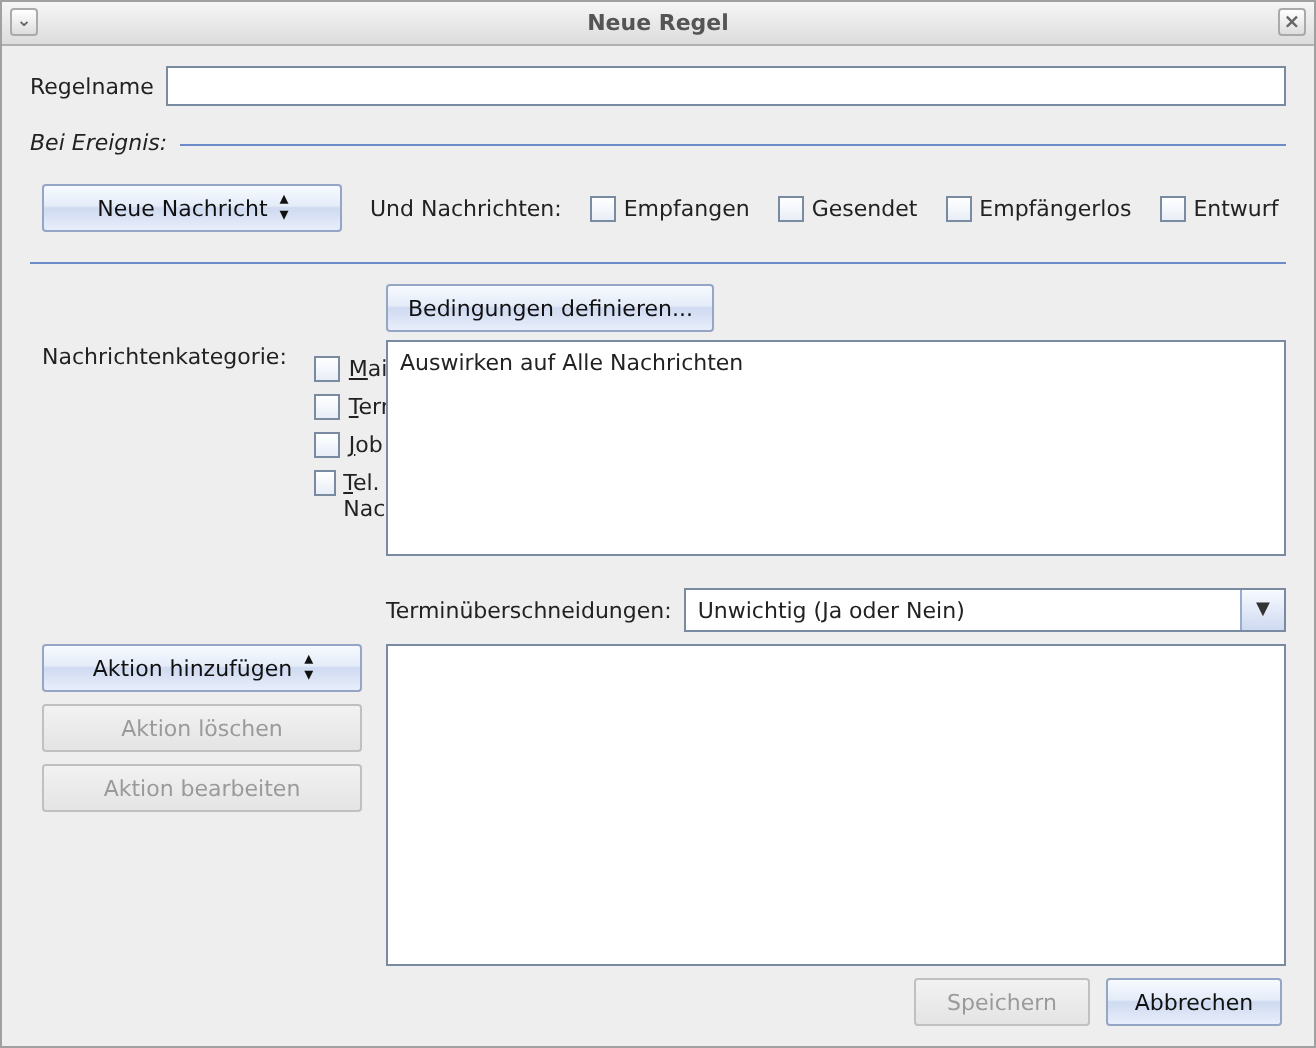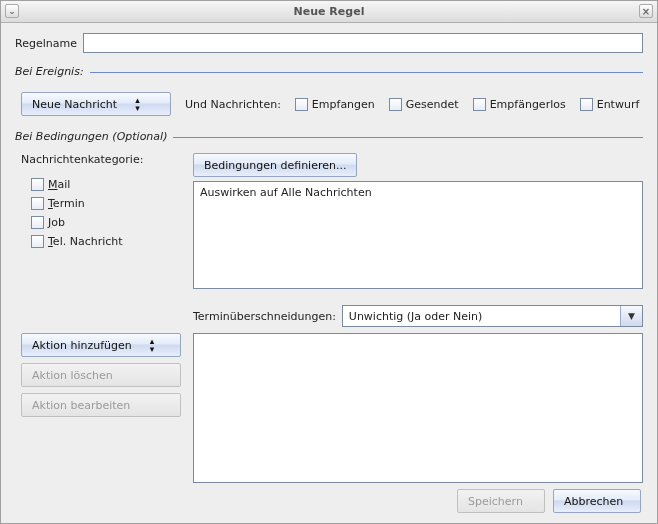--- a/index.html
+++ b/index.html
@@ -99,22 +99,22 @@
   }
   .btn {
     height:24px;
     border:1px solid #94a5c6;
     background:linear-gradient(to bottom,#f7faff 0%,#e4ecf8 45%,#cfdaf0 50%,#e8eefb 100%);
     padding:0 10px;
     font-size:11px;
     color:#111;
     display:inline-flex;
     align-items:center;
-    justify-content:flex-start;
-    gap:18px;
+    justify-content:center;
+    gap:6px;
     cursor:default;
     border-radius:2px;
   }
   .btn .arrows { font-size:9px; line-height:8px; letter-spacing:-1px; }
   .btn.wide { min-width:150px; }
   .btn.disabled {
     color:#9a9a9a;
     background:linear-gradient(to bottom,#f2f2f2,#e4e4e4);
     border-color:#c0c0c0;
   }
@@ -131,22 +131,22 @@
   .und-label { color:#222; }
   .cond-row {
     display:flex;
     align-items:flex-start;
     gap:12px;
     padding: 4px 0 0 6px;
   }
   .cond-left {
     width:160px;
     display:flex;
-    flex-direction:column;
     gap:4px;
+    margin-top:30px;
   }
   .cond-left .lab {
     margin-bottom:2px;
     color:#222;
   }
   .cond-left .cats {
     display:flex;flex-direction:column;gap:6px;padding-left:10px;padding-top:6px;
   }
   .cond-right {
     flex:1;
@@ -248,21 +248,20 @@
         <span class="box"></span>
         <span>Empfängerlos</span>
       </label>
       <label class="checkbox">
         <span class="box"></span>
         <span>Entwurf</span>
       </label>
     </div>
 
     <div class="section-header" style="margin-top:10px">
-      <span>Bei Bedingungen  (Optional)</span>
       <div class="hline"></div>
     </div>
 
     <div class="cond-row">
       <div class="cond-left">
         <span class="lab">Nachrichtenkategorie:</span>
         <div class="cats">
           <label class="checkbox">
             <span class="box"></span>
             <span><u class="acc">M</u><span>ail</span></span>

